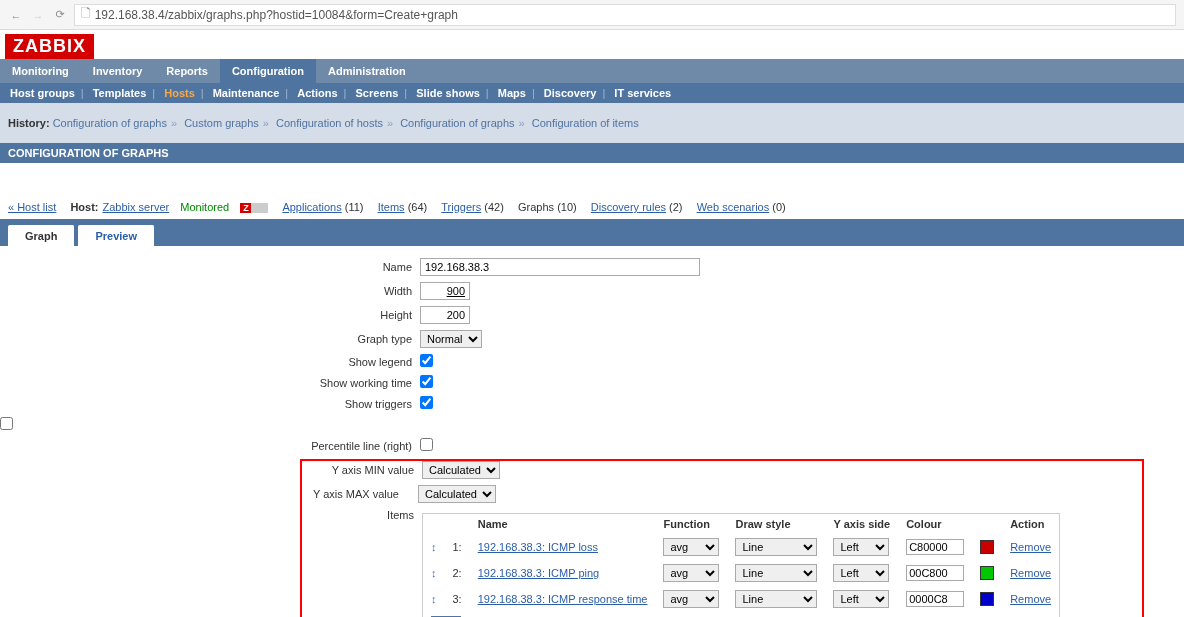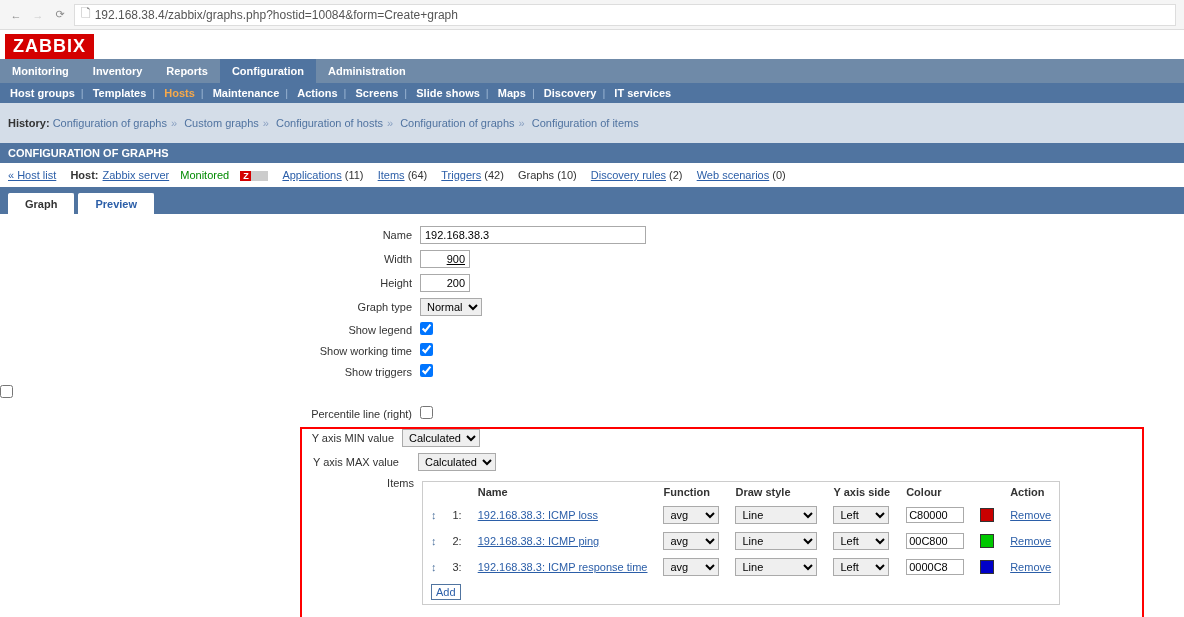--- a/index.html
+++ b/index.html
@@ -16,21 +16,21 @@
 .main-nav li.active { background: #5074a0; }
 .sub-nav { background: #5074a0; padding: 4px 8px; color: #cfe3f7; font-size: 11px; }
 .sub-nav a { color: #fff; text-decoration: none; margin: 0 2px; font-weight: bold; }
 .sub-nav a.active { color: #f7a94a; }
 .sub-nav .sep { color: #9cb6d3; margin: 0 4px; }
 .history-bar { background: #d4dde8; padding: 14px 8px; color: #5073a0; font-size: 11px; }
 .history-bar b { color: #333; }
 .history-bar a { color: #5073a0; text-decoration: none; }
 .history-bar .arrow { color: #8aa1c2; margin: 0 4px; }
 .page-title { background: #5074a0; color: #fff; font-weight: bold; padding: 4px 8px; font-size: 11px; }
-.context-bar { background: #fff; padding: 6px 8px; font-size: 11px; display: flex; align-items: center; flex-wrap: wrap; gap: 4px; }
+.context-bar { background: #fff; padding: 6px 8px; font-size: 11px; display: flex; align-items: center; flex-wrap: wrap; gap: 4px; margin-top: 32px; }
 .context-bar a { color: #2b5ea8; text-decoration: underline; }
 .context-bar .green { color: #008a00; }
 .context-bar .badge-z { background: #d40000; color: #fff; padding: 0 3px; font-weight: bold; margin-right: 0; font-size: 9px; display: inline-block; }
 .context-bar .badge-gray { background: #ccc; color: #888; padding: 0 2px; font-size: 9px; display: inline-block; margin-left: -1px; }
 .tab-bar { background: #5074a0; padding: 6px 8px 0 8px; display: flex; gap: 4px; }
 .tab { background: #fff; border: 1px solid #fff; border-bottom: none; padding: 4px 16px; border-radius: 2px 2px 0 0; font-weight: bold; color: #2b5ea8; cursor: pointer; font-size: 11px; }
 .tab.active { background: #fff; color: #333; }
 .form-area { padding: 12px 0; }
 .form-row { display: flex; align-items: center; margin-bottom: 6px; }
 .form-label { width: 420px; text-align: right; padding-right: 8px; font-size: 11px; }
@@ -124,21 +124,21 @@
 
 <div class="tab-bar">
   <div class="tab active">Graph</div>
   <div class="tab">Preview</div>
 </div>
 
 <div class="form-area">
 
   <div class="form-row">
     <div class="form-label">Name</div>
-    <div class="form-control"><input type="text" style="width: 226px;" value="192.168.38.3"></div>
+    <div class="form-control"><input type="text" style="width: 280px;" value="192.168.38.3"></div>
   </div>
   <div class="form-row">
     <div class="form-label">Width</div>
     <div class="form-control"><input type="text" style="width: 50px; text-align: right; text-decoration: underline;" value="900"></div>
   </div>
   <div class="form-row">
     <div class="form-label">Height</div>
     <div class="form-control"><input type="text" style="width: 50px; text-align: right;" value="200"></div>
   </div>
   <div class="form-row">
@@ -160,21 +160,21 @@
   <div class="form-row">
     <div class="form-control"><input type="checkbox" style=""></div>
   </div>
   <div class="form-row">
     <div class="form-label">Percentile line (right)</div>
     <div class="form-control"><input type="checkbox" style=""></div>
   </div>
 
   <div class="highlight-box" style="margin-left:300px; margin-right:40px; padding-bottom:12px;">
     <div class="form-row" style="margin-bottom:6px; margin-top:0;">
-      <div class="form-label" style="width:100px;">Y axis MIN value</div>
+      <div class="form-label" style="width:120px;">Y axis MIN value</div>
       <div class="form-control"><select><option>Calculated</option></select></div>
     </div>
     <div class="form-row">
       <div class="form-label" style="width:116px;text-align:center;">Y axis MAX value</div>
       <div class="form-control"><select><option>Calculated</option></select></div>
     </div>
     <div class="form-row" style="align-items:flex-start;">
       <div class="form-label" style="width:120px;">Items</div>
       <div class="form-control">
         <table class="items-table">

